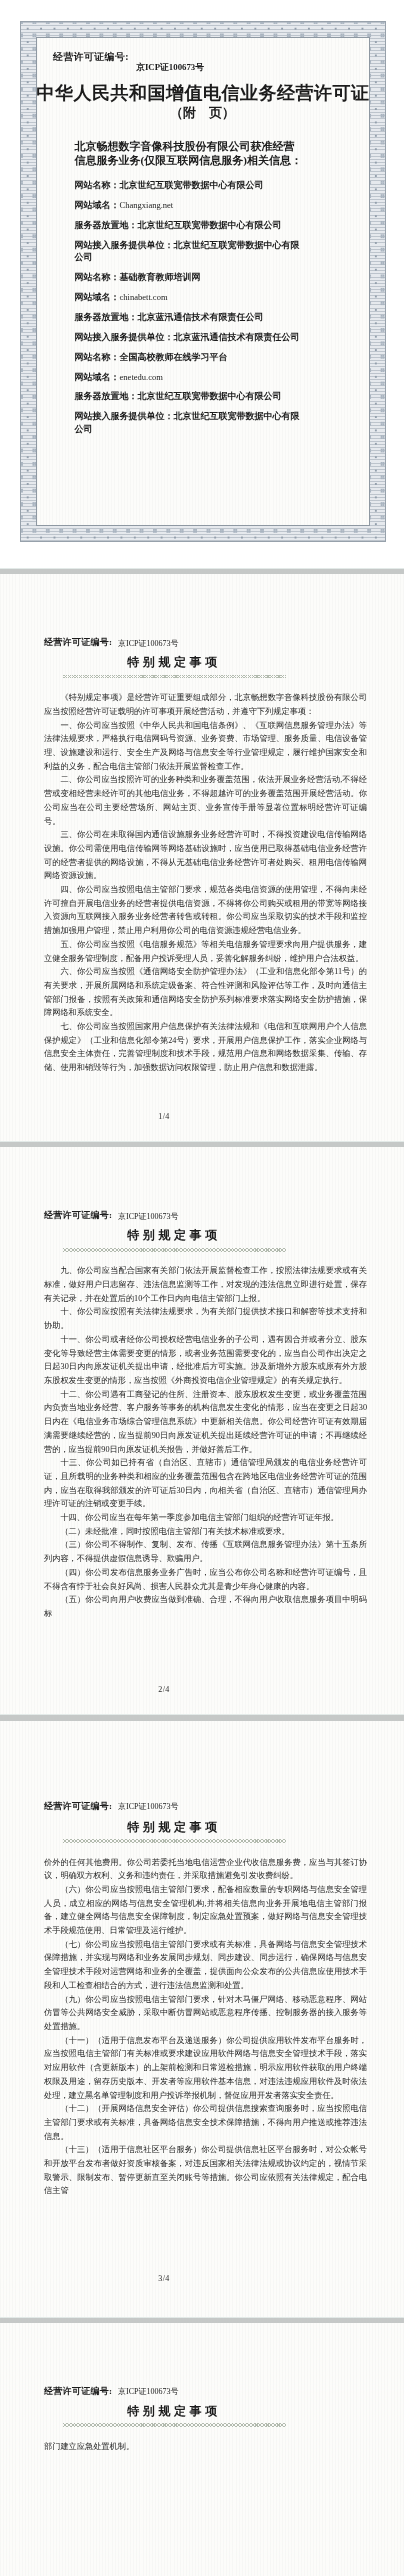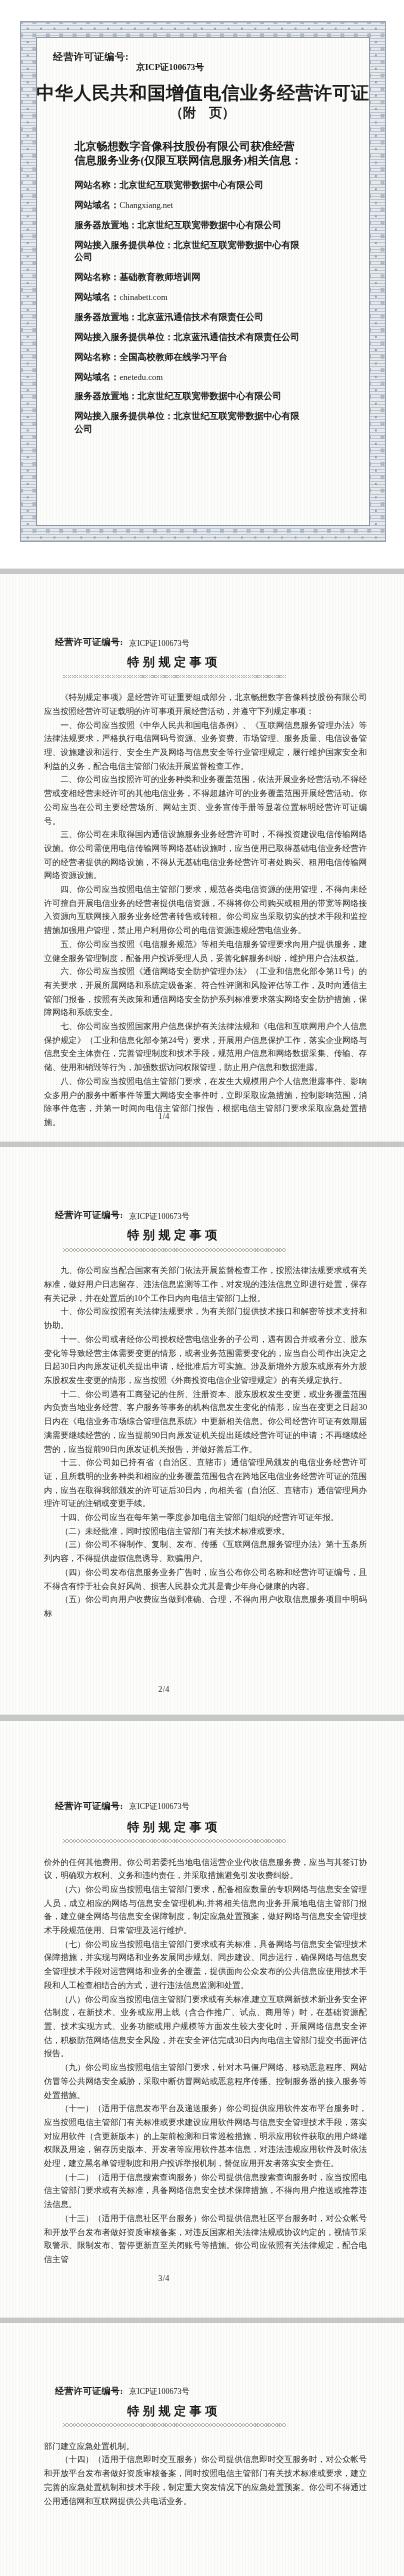--- a/index.html
+++ b/index.html
@@ -61,21 +61,21 @@
   .cert-text{position:absolute;left:38px;top:101px;width:230px;}
   .cert-intro{margin:0 0 12.4px 0;font-size:11px;line-height:14px;font-weight:600;}
   .field{margin:0 0 7.5px 0;font-size:9px;line-height:12.4px;font-weight:600;}
   .field .mono{font-family:Liberation Serif, serif;font-size:8.5px;font-weight:400;}
 
   
   .sp2{height:567px;}
   .sp3{height:567px;}
   .sp4{height:596px;}
   .sp5{height:551px;}
-  .sp-license{position:absolute;left:55px;top:62px;white-space:nowrap;}
+  .sp-license{position:absolute;left:44px;top:62px;white-space:nowrap;}
   .sp-lic-label{font-size:9px;font-weight:600;letter-spacing:0.3px;}
   .sp-lic-value{font-size:8px;margin-left:3.6px;position:relative;top:0.5px;}
   .sp-titlewrap{position:absolute;left:44px;top:80px;width:260px;text-align:center;}
   .sp-title{font-size:12px;font-weight:700;letter-spacing:3.6px;display:inline-block;}
   .zigzag{
     margin:3.6px auto 0 auto;width:223px;height:3.6px;opacity:0.85;
     background-image:
       repeating-linear-gradient(135deg, #a7b0a2 0 0.8px, rgba(0,0,0,0) 0.8px 2.6px),
       repeating-linear-gradient(45deg, #a7b0a2 0 0.8px, rgba(0,0,0,0) 0.8px 2.6px);
   }
@@ -140,21 +140,20 @@
     </div>
     <div class="sp-body">
       <p>《特别规定事项》是经营许可证重要组成部分，北京畅想数字音像科技股份有限公司应当按照经营许可证载明的许可事项开展经营活动，并遵守下列规定事项：</p>
       <p>一、你公司应当按照《中华人民共和国电信条例》、《互联网信息服务管理办法》等法律法规要求，严格执行电信网码号资源、业务资费、市场管理、服务质量、电信设备管理、设施建设和运行、安全生产及网络与信息安全等行业管理规定，履行维护国家安全和利益的义务，配合电信主管部门依法开展监督检查工作。</p>
       <p>二、你公司应当按照许可的业务种类和业务覆盖范围，依法开展业务经营活动,不得经营或变相经营未经许可的其他电信业务，不得超越许可的业务覆盖范围开展经营活动。你公司应当在公司主要经营场所、网站主页、业务宣传手册等显著位置标明经营许可证编号。</p>
       <p>三、你公司在未取得国内通信设施服务业务经营许可时，不得投资建设电信传输网络设施。你公司需使用电信传输网等网络基础设施时，应当使用已取得基础电信业务经营许可的经营者提供的网络设施，不得从无基础电信业务经营许可者处购买、租用电信传输网网络资源设施。</p>
       <p>四、你公司应当按照电信主管部门要求，规范各类电信资源的使用管理，不得向未经许可擅自开展电信业务的经营者提供电信资源，不得将你公司购买或租用的带宽等网络接入资源向互联网接入服务业务经营者转售或转租。你公司应当采取切实的技术手段和监控措施加强用户管理，禁止用户利用你公司的电信资源违规经营电信业务。</p>
       <p>五、你公司应当按照《电信服务规范》等相关电信服务管理要求向用户提供服务，建立健全服务管理制度，配备用户投诉受理人员，妥善化解服务纠纷，维护用户合法权益。</p>
       <p>六、你公司应当按照《通信网络安全防护管理办法》（工业和信息化部令第11号）的有关要求，开展所属网络和系统定级备案、符合性评测和风险评估等工作，及时向通信主管部门报备，按照有关政策和通信网络安全防护系列标准要求落实网络安全防护措施，保障网络和系统安全。</p>
       <p>七、你公司应当按照国家用户信息保护有关法律法规和《电信和互联网用户个人信息保护规定》（工业和信息化部令第24号）要求，开展用户信息保护工作，落实企业网络与信息安全主体责任，完善管理制度和技术手段，规范用户信息和网络数据采集、传输、存储、使用和销毁等行为，加强数据访问权限管理，防止用户信息和数据泄露。</p>
-      <p>八、你公司应当按照电信主管部门要求，在发生大规模用户个人信息泄露事件、影响众多用户的服务中断事件等重大网络安全事件时，立即采取应急措施，控制影响范围，消除事件危害，并第一时间向电信主管部门报告，根据电信主管部门要求采取应急处置措施。</p>
     </div>
     <div class="page-num">1/4</div>
   </section>
 
   <div class="gap"></div>
 
   <section class="sheet sp sp3">
     <div class="sp-license">
       <span class="sp-lic-label">经营许可证编号:</span>
       <span class="sp-lic-value">京ICP证100673号</span>
@@ -186,41 +185,39 @@
       <span class="sp-lic-value">京ICP证100673号</span>
     </div>
     <div class="sp-titlewrap">
       <div class="sp-title">特别规定事项</div>
       <div class="zigzag"></div>
     </div>
     <div class="sp-body">
       <p class="cont">价外的任何其他费用。你公司若委托当地电信运营企业代收信息服务费，应当与其签订协议，明确双方权利、义务和违约责任，并采取措施避免引发收费纠纷。</p>
       <p>（六）你公司应当按照电信主管部门要求，配备相应数量的专职网络与信息安全管理人员，成立相应的网络与信息安全管理机构,并将相关信息向业务开展地电信主管部门报备，建立健全网络与信息安全保障制度，制定应急处置预案，做好网络与信息安全管理技术手段规范使用、日常管理及运行维护。</p>
       <p>（七）你公司应当按照电信主管部门要求或有关标准，具备网络与信息安全管理技术保障措施，并实现与网络和业务发展同步规划、同步建设、同步运行，确保网络与信息安全管理技术手段对运营网络和业务的全覆盖，提供面向公众发布的公共信息应使用技术手段和人工检查相结合的方式，进行违法信息监测和处置。</p>
-      <p>（八）你公司应当按照电信主管部门要求或有关标准,建立互联网新技术新业务安全评估制度，在新技术、业务或应用上线（含合作推广、试点、商用等）时，在基础资源配置、技术实现方式、业务功能或用户规模等方面发生较大变化时，开展网络信息安全评估，积极防范网络信息安全风险，并在安全评估完成30日内向电信主管部门提交书面评估报告。</p>
       <p>（九）你公司应当按照电信主管部门要求，针对木马僵尸网络、移动恶意程序、网站仿冒等公共网络安全威胁，采取中断仿冒网站或恶意程序传播、控制服务器的接入服务等处置措施。</p>
       <p>（十一）（适用于信息发布平台及递送服务）你公司提供应用软件发布平台服务时，应当按照电信主管部门有关标准或要求建设应用软件网络与信息安全管理技术手段，落实对应用软件（含更新版本）的上架前检测和日常巡检措施，明示应用软件获取的用户终端权限及用途，留存历史版本、开发者等应用软件基本信息，对违法违规应用软件及时依法处理，建立黑名单管理制度和用户投诉举报机制，督促应用开发者落实安全责任。</p>
-      <p>（十二）（适用于信息搜索查询服务）你公司提供信息搜索查询服务时，应当按照电信主管部门要求或有关标准，具备网络信息安全技术保障措施，不得向用户推送或推荐违法信息。</p>
+      <p>（十二）（开展网络信息安全评估）你公司提供信息搜索查询服务时，应当按照电信主管部门要求或有关标准，具备网络信息安全技术保障措施，不得向用户推送或推荐违法信息。</p>
       <p>（十三）（适用于信息社区平台服务）你公司提供信息社区平台服务时，对公众帐号和开放平台发布者做好资质审核备案，对违反国家相关法律法规或协议约定的，视情节采取警示、限制发布、暂停更新直至关闭账号等措施。你公司应依照有关法律规定，配合电信主管</p>
     </div>
     <div class="page-num">3/4</div>
   </section>
 
   <div class="gap"></div>
 
   <section class="sheet sp sp5">
     <div class="sp-license">
       <span class="sp-lic-label">经营许可证编号:</span>
       <span class="sp-lic-value">京ICP证100673号</span>
     </div>
     <div class="sp-titlewrap">
       <div class="sp-title">特别规定事项</div>
       <div class="zigzag"></div>
     </div>
     <div class="sp-body">
       <p class="cont">部门建立应急处置机制。</p>
-      <p>（十四）（适用于信息即时交互服务）你公司提供信息即时交互服务时，对公众帐号和开放平台发布者做好资质审核备案，同时按照电信主管部门有关技术标准或要求，建立完善的应急处置机制和技术手段，制定重大突发情况下的应急处置预案。你公司不得通过公用通信网和互联网提供公共电话业务。</p>
     </div>
 
   </section>
 
 </div>
 
 
 </body></html>

